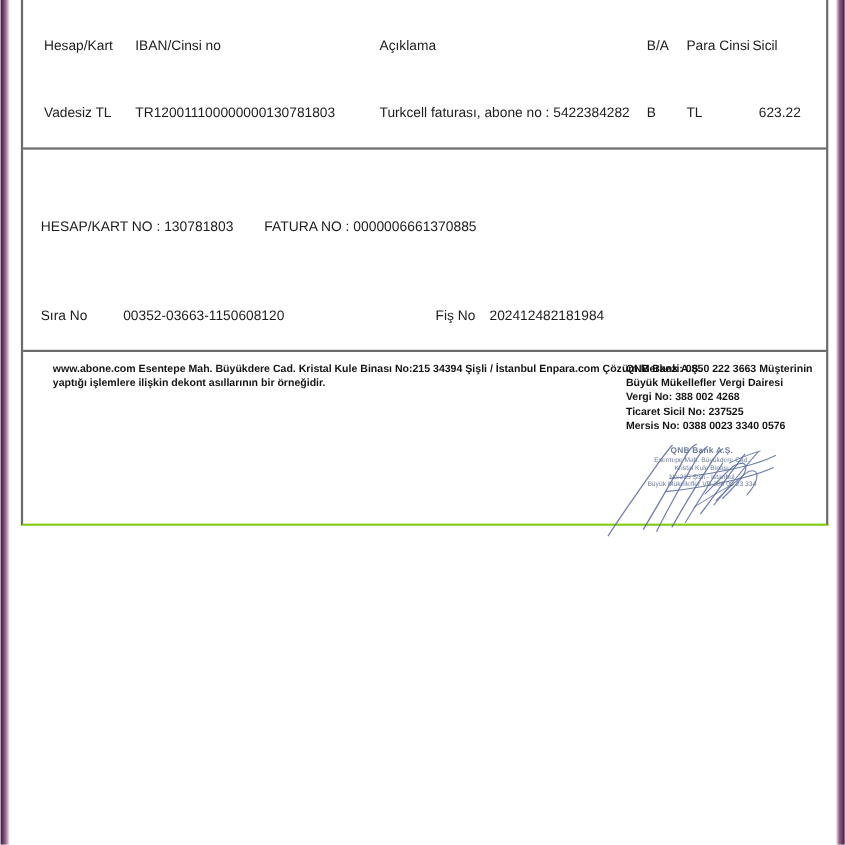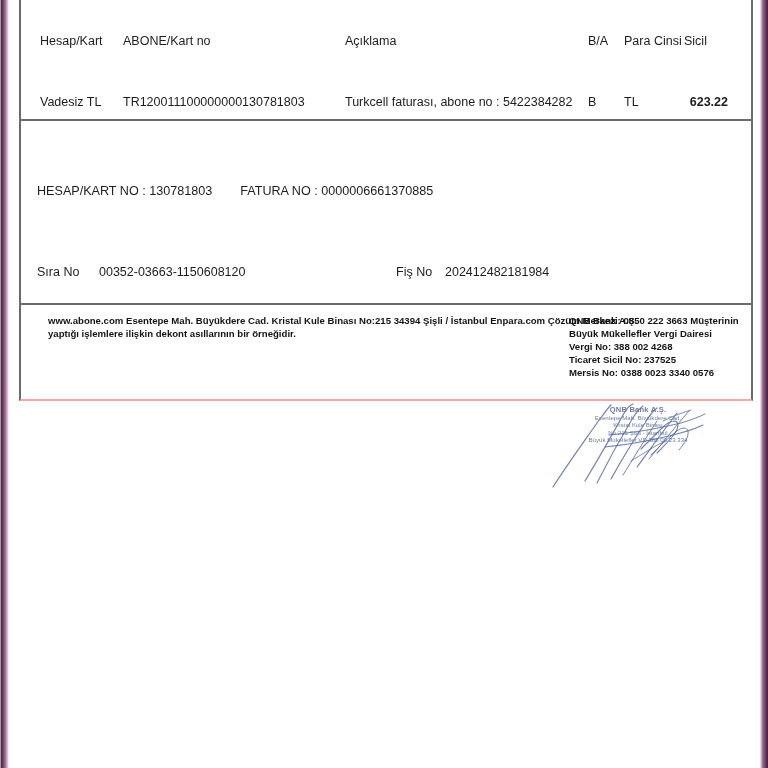--- a/index.html
+++ b/index.html
@@ -47,25 +47,25 @@
         #4a2545 90%,
         #3a1c36 100%);
   }
 
   
   .sheet {
     position: absolute;
     left: 19px;
     top: 0;
     width: 734px;
-    height: 401px;
+    height: 478px;
     box-sizing: border-box;
     border-left: 2px solid #6b6b6b;
     border-right: 2px solid #6b6b6b;
-    border-bottom: 2px solid #fca5a5;
+    border-bottom: 2px solid #84cc16;
     background: #ffffff;
   }
 
   .hr {
     height: 0;
     border-top: 2px solid #6b6b6b;
   }
 
   
   .txn-table {
@@ -80,23 +80,23 @@
     white-space: nowrap;
   }
   .col-hesap   { width: 102px; }
   .col-iban    { width: 222px; }
   .col-aciklama{ width: 243px; }
   .col-ba      { width: 36px;  }
   .col-para    { width: 60px;  }
   .col-tutar   { width: 70px;  }
 
   .row-head td { padding-top: 34px; }
-  .row-body td { padding-top: 47px; padding-bottom: 10px; }
+  .row-body td { padding-top: 47px; padding-bottom: 25px; }
   .cell-pad-l  { padding-left: 19px !important; }
-  .num-right   { text-align: right; padding-right: 26px !important; font-weight: bold; }
+  .num-right   { text-align: right; padding-right: 26px !important; }
 
   
   .detail-block {
     padding: 24px 0 0 16px;
     font-size: 12.6px;
     line-height: 18.5px;
     white-space: pre;
   }
   .detail-block .dl { display: block; }
   .detail-title { letter-spacing: 0.1px; }
@@ -105,21 +105,21 @@
   .serial-row {
     position: relative;
     height: 65px;
     font-size: 12.5px;
   }
   .serial-row .lbl {
     position: absolute;
     top: 27px;
   }
   .sira-label { left: 16px; }
-  .sira-value { left: 78px; text-align: right; }
+  .sira-value { left: 91px; text-align: right; }
   .fis-label  { left: 375px; }
   .fis-value  { left: 424px; }
 
   
   .footer {
     position: relative;
     height: 82px;
     font-size: 9.6px;
     font-weight: bold;
     line-height: 13.2px;
@@ -183,21 +183,21 @@
       <col class="col-hesap">
         <col class="col-iban">
         <col class="col-aciklama">
       <col class="col-ba">
         <col class="col-para">
         <col class="col-tutar">
     </colgroup>
     <tbody>
       <tr class="row-head">
         <td class="cell-pad-l">Hesap/Kart</td>
-        <td>ABONE/Kart no</td>
+        <td>IBAN/Cinsi no</td>
         <td>Açıklama</td>
         <td>B/A</td>
         <td>Para Cinsi</td>
         <td>Sicil</td>
       </tr>
       <tr class="row-body">
         <td class="cell-pad-l">Vadesiz TL</td>
         <td>TR120011100000000130781803</td>
         <td>Turkcell faturası, abone no : 5422384282</td>
         <td>B</td>

